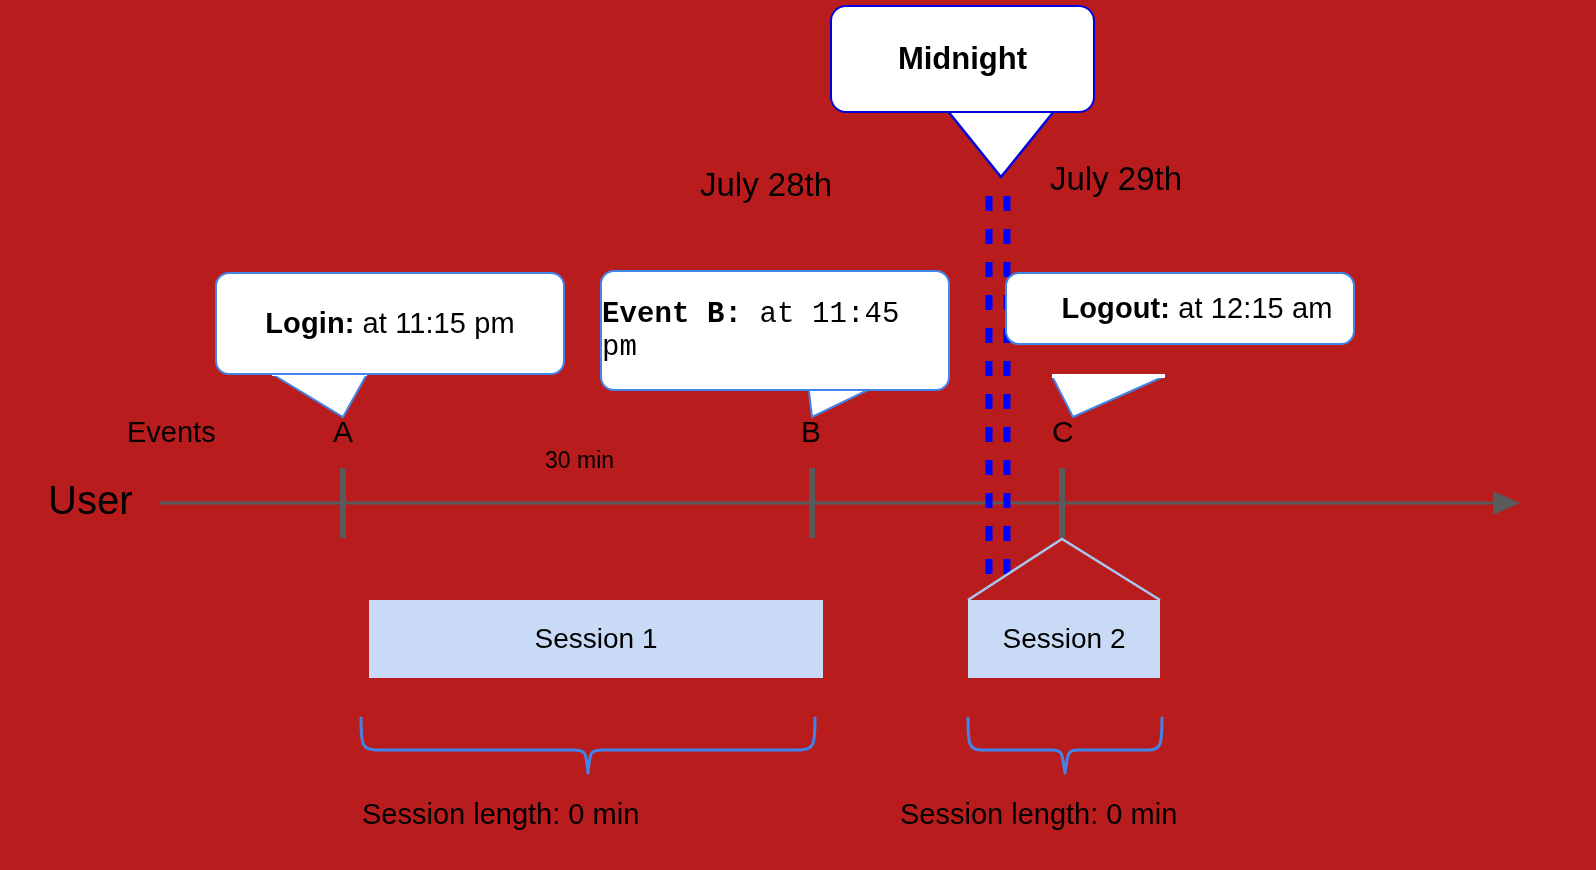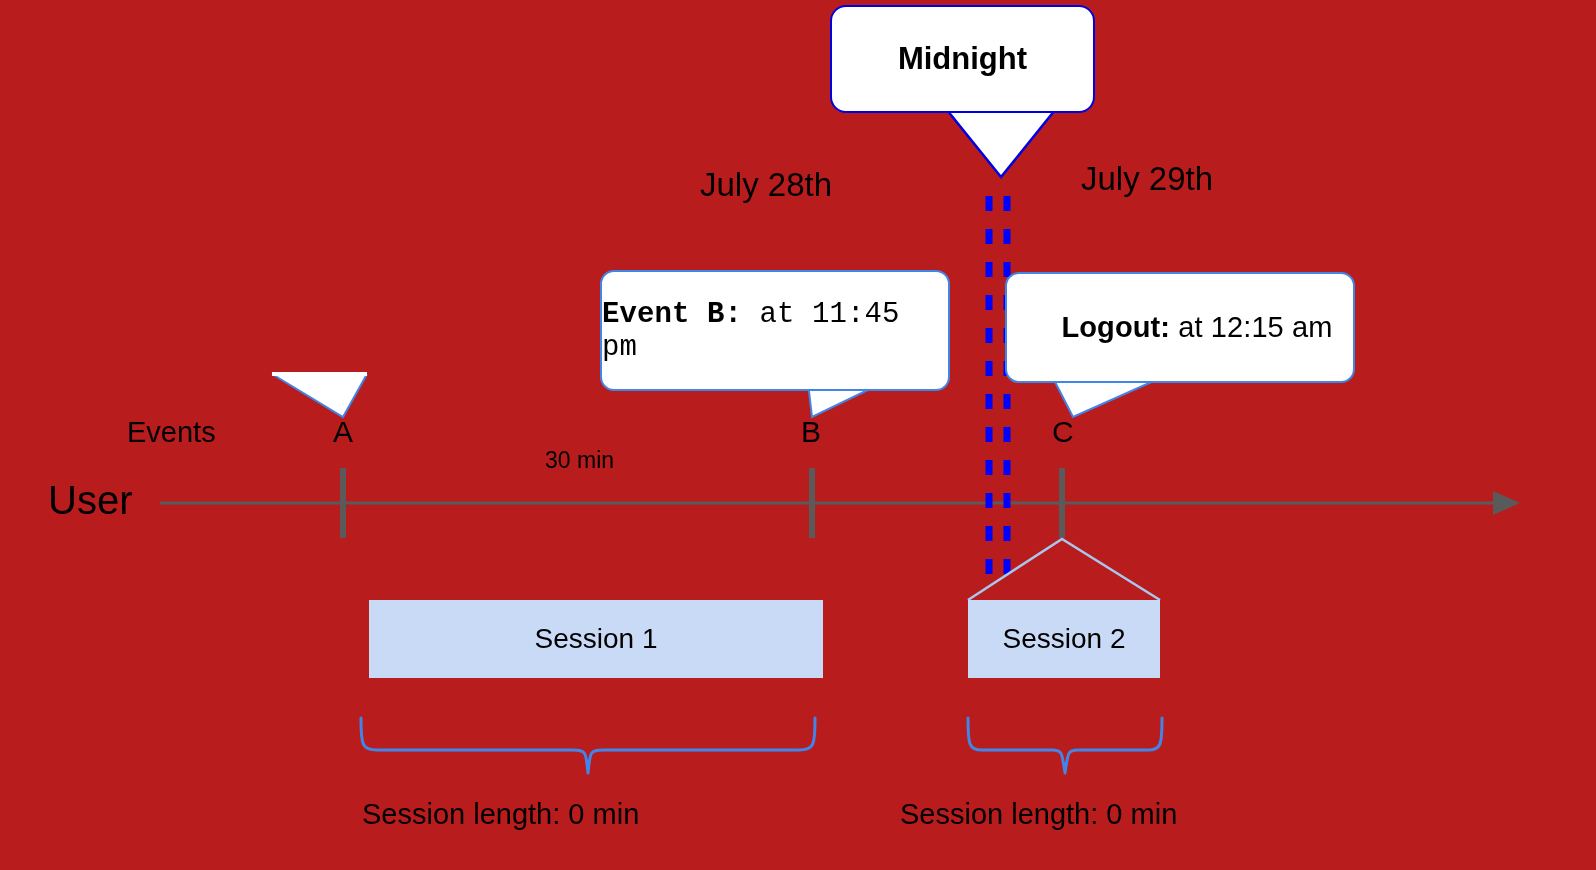--- a/index.html
+++ b/index.html
@@ -142,28 +142,31 @@
              C 1068 752, 1068 750, 1078 750
              L 1148 750 C 1161 750, 1162 745, 1162 718" fill="none" stroke="#4285E8" stroke-width="3" stroke-linecap="round" stroke-linejoin="round"></path>
   </svg>
 
   <div class="callout callout-midnight" style="left:830px; top:5px; width:265px; height:108px;">
     <span class="callout-text-midnight">Midnight</span>
   </div>
 
   <div class="abs lbl-date" style="left:700px; top:160px;margin-top:6px;">July 28th</div>
 
-  <div class="abs lbl-date" style="left:1050px; top:160px;margin-left:31px;">July 29th</div>
+  <div class="abs lbl-date" style="left:1050px; top:160px;">July 29th</div>
 
+  <div class="callout callout-event" style="left:215px; top:272px; width:350px; height:103px;">
+    <span class="callout-text"><b>Login:</b><span> at 11:15 pm</span></span>
+  </div>
 
   <div class="callout callout-event" style="left:600px; top:270px; width:350px; height:121px;font-family:Liberation Mono, monospace;">
     <span class="callout-text"><b>Event B:</b><span> at 11:45 pm</span></span>
   </div>
 
-  <div class="callout callout-event" style="left:1005px; top:272px; width:350px; height:111px;padding-left:34px;">
+  <div class="callout callout-event" style="left:1005px; top:272px; width:350px; height:73px;padding-left:34px;">
     <span class="callout-text"><b>Logout:</b><span> at 12:15 am</span></span>
   </div>
 
   <div class="abs lbl-events" style="left:127px; top:416px;">Events</div>
 
   <div class="abs lbl-user" style="left:48px; top:478px;">User</div>
 
   <div class="abs lbl-marker" style="left:333px; top:415px;">A</div>
 
   <div class="abs lbl-marker" style="left:801px; top:415px;">B</div>

